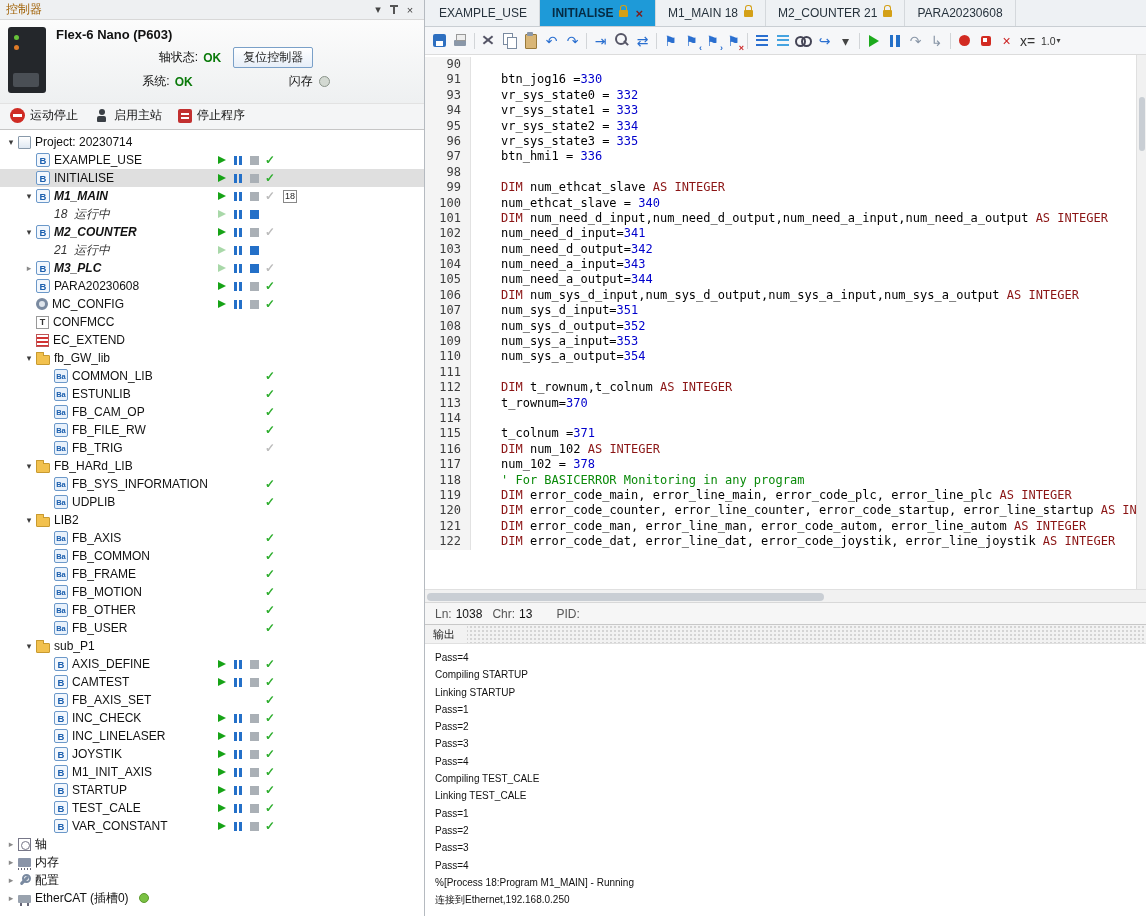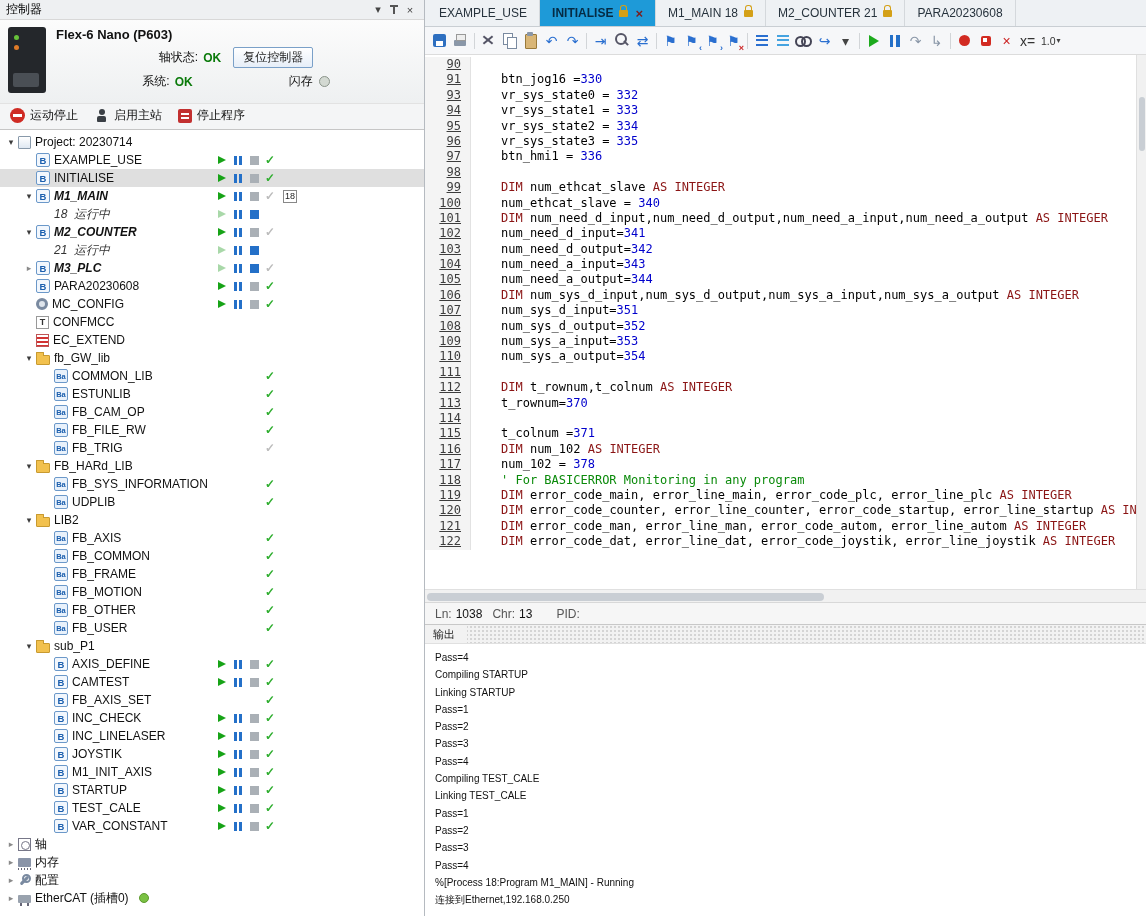--- a/index.html
+++ b/index.html
@@ -3,21 +3,21 @@
 <meta charset="utf-8">
 <style>
   * { box-sizing: border-box; }
   html,body { margin:0; padding:0; }
   body { width:1146px; height:916px; overflow:hidden; font-family:"Liberation Sans",sans-serif; background:#fff; color:#111; }
   .app { display:flex; width:1146px; height:916px; }
 
   
   .sidebar { width:425px; flex:none; display:flex; flex-direction:column; border-right:1px solid #b5bac0; background:#fff; }
   .sb-header { height:20px; background:#eef0f2; border-bottom:1px solid #d8d8d8; display:flex; align-items:center; padding:0 6px; font-size:12px; }
-  .sb-title { flex:1; color:#000000; }
+  .sb-title { flex:1; color:#a16207; }
   .hicon { width:16px; height:16px; display:flex; align-items:center; justify-content:center; color:#444; font-size:11px; }
   .pin { position:relative; }
   .pin::before { content:""; position:absolute; left:4px; top:3px; width:8px; height:2px; background:#555; }
   .pin::after { content:""; position:absolute; left:7px; top:5px; width:2px; height:7px; background:#555; }
 
   .device { display:flex; height:84px; padding:7px 8px 4px; background:linear-gradient(#fcfcfc,#eef0f1); border-bottom:1px solid #e2e2e2; }
   .photo { width:38px; height:66px; flex:none; background:#24272b; border-radius:3px; margin-right:10px; position:relative; }
   .photo::before { content:""; position:absolute; left:6px; top:8px; width:5px; height:5px; border-radius:50%; background:#67c23a; box-shadow:0 10px 0 #e07b28; }
   .photo::after { content:""; position:absolute; left:5px; bottom:6px; width:26px; height:14px; background:#4a4f55; border-radius:2px; }
   .dinfo { flex:1; font-size:12px; }
@@ -120,21 +120,21 @@
   .k-glasses::after { right:2px; }
   .k-play::before { content:""; border-left:10px solid #1daa1d; border-top:6px solid transparent; border-bottom:6px solid transparent; }
   .k-pause::before { content:""; width:10px; height:12px; background:linear-gradient(90deg,#2470c8 0 3.5px,transparent 3.5px 6.5px,#2470c8 6.5px 10px); }
   .k-rec::before { content:""; width:11px; height:11px; border-radius:50%; background:#d22b22; }
   .k-bp::before { content:""; width:10px; height:10px; background:#d22b22; border-radius:2px; }
   .k-bp::after { content:""; position:absolute; left:8px; top:8px; width:4px; height:4px; background:#fff; }
 
   .editor-wrap { flex:1; display:flex; min-height:0; background:#fff; }
   .code-scroll { flex:1; overflow:hidden; padding-top:2px; }
   .crow { display:flex; height:15.4px; line-height:15.4px; font-family:"DejaVu Sans Mono",monospace; font-size:12px; white-space:pre; }
-  .lnum { width:46px; flex:none; text-align:right; padding-right:9px; color:#3c3c3c; background:#f4f4f4; border-right:1px solid #e2e2e2;text-decoration:underline; }
+  .lnum { width:46px; flex:none; text-align:right; padding-right:9px; color:#3c3c3c; background:#f4f4f4; border-right:1px solid #e2e2e2; }
   .ctext { padding-left:30px; }
   .tk-p { color:#000; }
   .tk-k { color:#8b1515; }
   .tk-n { color:#0000cc; }
   .tk-m { color:#0a8a0a; }
   .vscroll { width:10px; flex:none; background:#f1f1f1; border-left:1px solid #e0e0e0; position:relative; }
   .vthumb { position:absolute; top:42px; left:1.5px; width:6px; height:54px; background:#c9ced4; border-radius:3px; }
   .hscroll { height:13px; flex:none; background:#f1f1f1; border-top:1px solid #e0e0e0; position:relative; }
   .hthumb { position:absolute; left:2px; top:2.5px; height:8px; width:55%; background:#c9ced4; border-radius:4px; }
 

